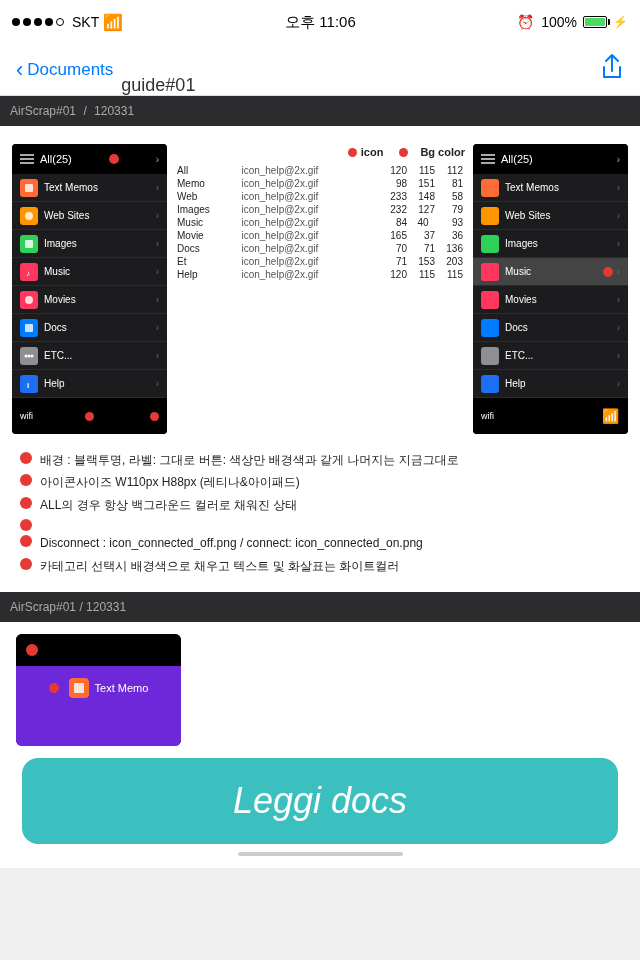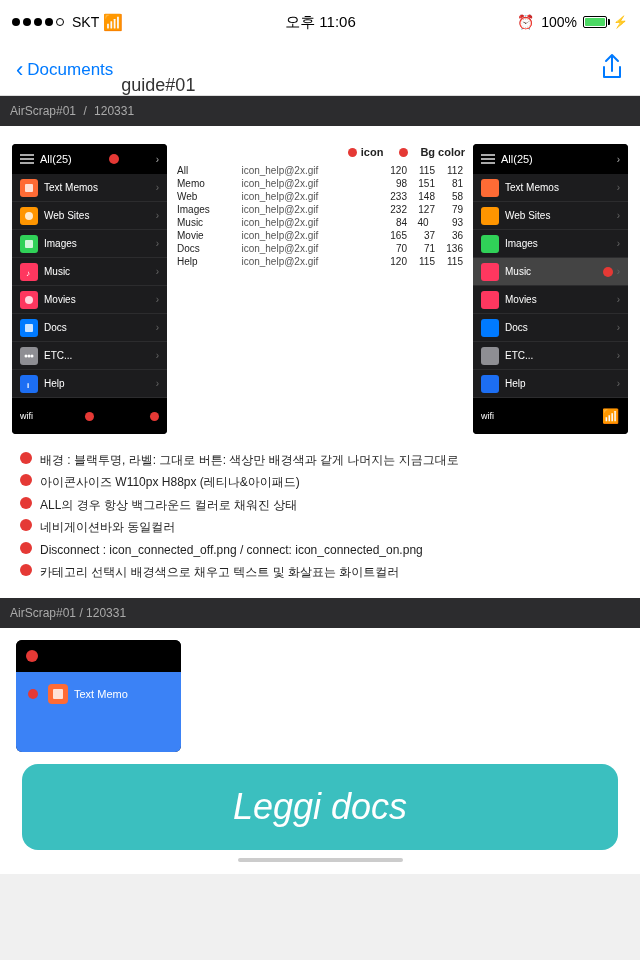--- a/index.html
+++ b/index.html
@@ -131,21 +131,21 @@
     
     .bottom-section {
       background: #fff; padding: 12px 16px; display: flex; flex-direction: column; align-items: center;
     }
 
     
     .sidebar-preview {
       width: 165px; background: #1c1c1e; border-radius: 6px; overflow: hidden; margin-bottom: 0; align-self: flex-start;
     }
     .sp-header { background: #000; height: 32px; display: flex; align-items: center; padding: 0 10px; }
-    .sp-body { background: #3b82f6; padding: 8px; min-height: 80px; display: flex; flex-direction: column; }
+    .sp-body { background: #6d28d9; padding: 8px; min-height: 80px; display: flex; flex-direction: column; align-items: center; }
     .sp-row { display: flex; align-items: center; gap: 6px; padding: 4px; }
     .sp-icon { width: 20px; height: 20px; border-radius: 4px; background: #ff6b35; display: flex; align-items: center; justify-content: center; }
     .sp-label { color: #fff; font-size: 11px; }
 
     
     .leggi-btn {
       width: 596px; height: 86px; background: #3bbfbf;
       border-radius: 16px; display: flex; align-items: center; justify-content: center;
       cursor: pointer; margin-top: 12px;
     }
@@ -364,20 +364,27 @@
       <td class="num-col" style="font-size:10px;color:#222;padding:1px 2px;">36</td>
     </tr>
             <tr>
       <td style="font-size:10px;color:#222;padding:1px 2px;">Docs</td>
       <td style="font-size:10px;color:#555;padding:1px 2px;">icon_help@2x.gif</td>
       <td class="num-col" style="font-size:10px;color:#222;padding:1px 2px;">70</td>
       <td class="num-col" style="font-size:10px;color:#222;padding:1px 2px;">71</td>
       <td class="num-col" style="font-size:10px;color:#222;padding:1px 2px;">136</td>
     </tr>
             <tr>
+      <td style="font-size:10px;color:#222;padding:1px 2px;">Et</td>
+      <td style="font-size:10px;color:#555;padding:1px 2px;">icon_help@2x.gif</td>
+      <td class="num-col" style="font-size:10px;color:#222;padding:1px 2px;">71</td>
+      <td class="num-col" style="font-size:10px;color:#222;padding:1px 2px;">153</td>
+      <td class="num-col" style="font-size:10px;color:#222;padding:1px 2px;">203</td>
+    </tr>
+            <tr>
       <td style="font-size:10px;color:#222;padding:1px 2px;">Help</td>
       <td style="font-size:10px;color:#555;padding:1px 2px;">icon_help@2x.gif</td>
       <td class="num-col" style="font-size:10px;color:#222;padding:1px 2px;">120</td>
       <td class="num-col" style="font-size:10px;color:#222;padding:1px 2px;">115</td>
       <td class="num-col" style="font-size:10px;color:#222;padding:1px 2px;">115</td>
     </tr>
           </tbody>
       </table>
     </div>
 
@@ -450,21 +457,20 @@
       <div class="note-item">
         <div class="note-dot"></div>
         <span class="note-text">아이콘사이즈 W110px  H88px (레티나&amp;아이패드)</span>
       </div>
       <div class="note-item">
         <div class="note-dot"></div>
         <span class="note-text">ALL의 경우 항상 백그라운드 컬러로 채워진 상태</span>
       </div>
       <div class="note-item">
         <div class="note-dot"></div>
-        <span class="note-text">네비게이션바와 동일컬러</span>
       </div>
       <div class="note-item">
         <div class="note-dot"></div>
         <span class="note-text">Disconnect : icon_connected_off.png / connect: icon_connected_on.png</span>
       </div>
       <div class="note-item">
         <div class="note-dot"></div>
         <span class="note-text">카테고리 선택시 배경색으로 채우고 텍스트 및 화살표는 화이트컬러</span>
       </div>
     </div>

